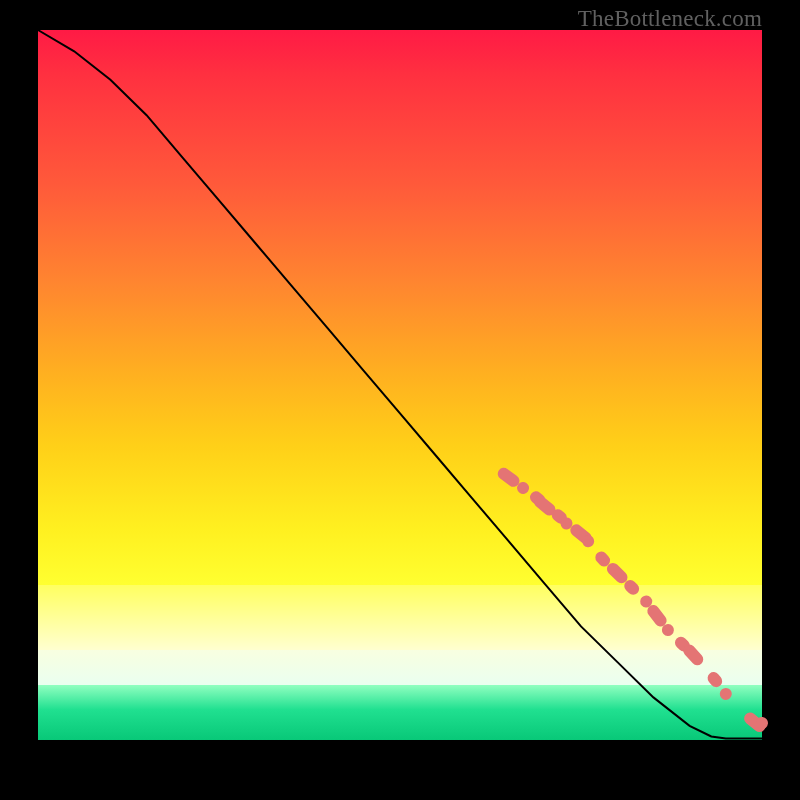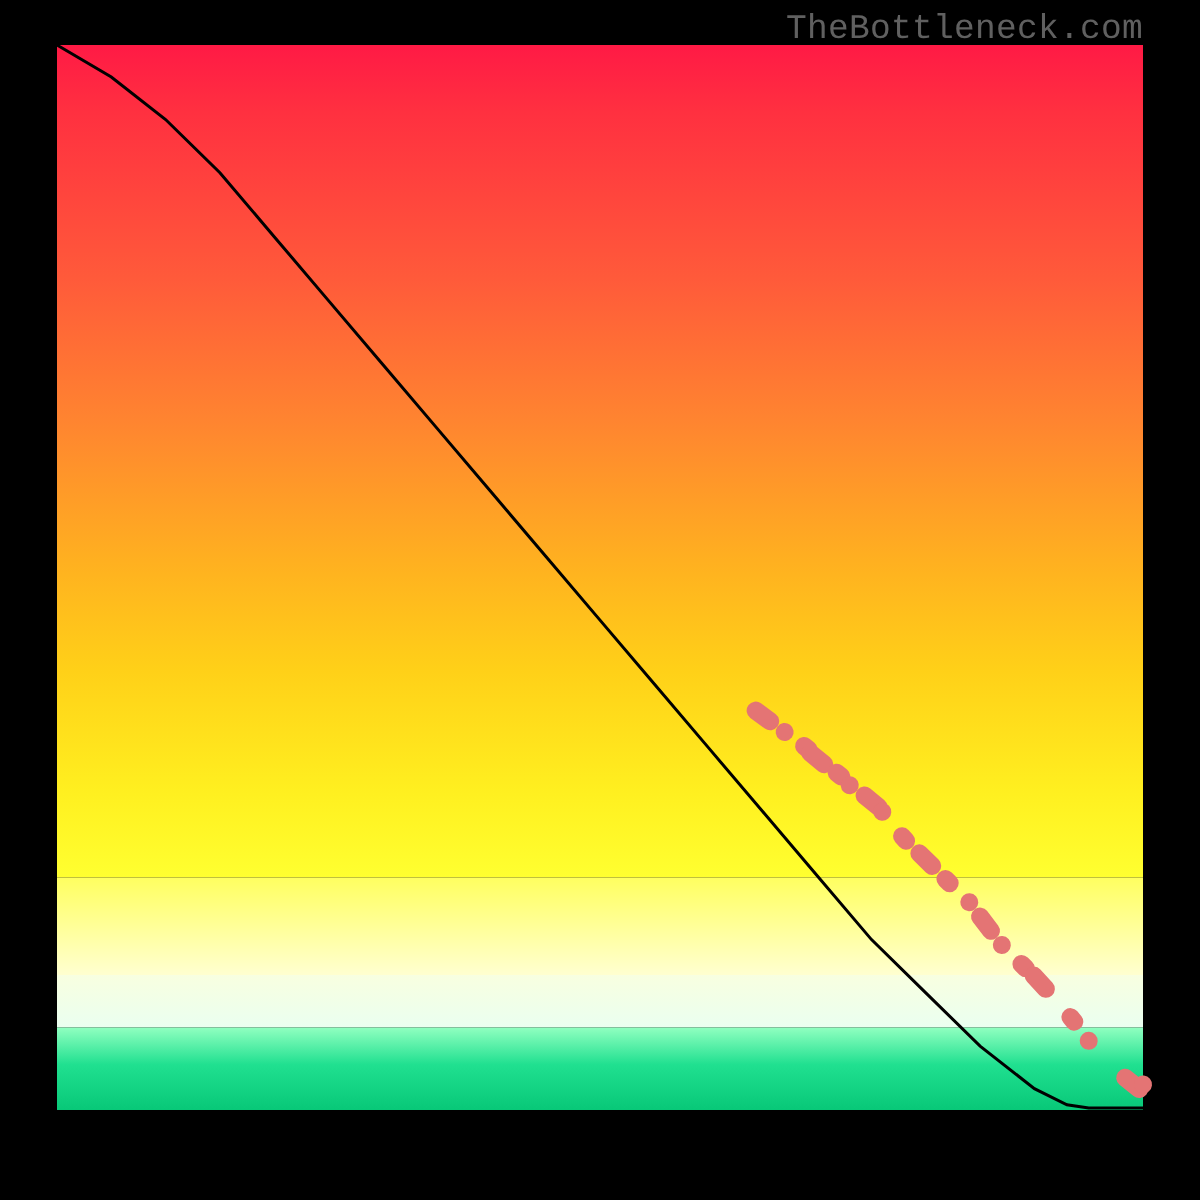--- a/index.html
+++ b/index.html
@@ -16,21 +16,21 @@
     left: 38px;
     width: 724px;
   }
   .watermark {
     position: absolute;
     top: 6px;
     right: 38px;
     color: #606060;
     font-size: 23px;
     font-weight: 500;
-    font-family: Liberation Mono, monospace;
+    font-family: Liberation Serif, serif;
     z-index: 10;
     letter-spacing: 0.2px;
   }
   .gradient-main {
     top: 30px;
     height: 555px;
     background: linear-gradient(to bottom,
       #ff1a45 0%,
       #ff3040 8%,
       #ff5a3a 28%,

